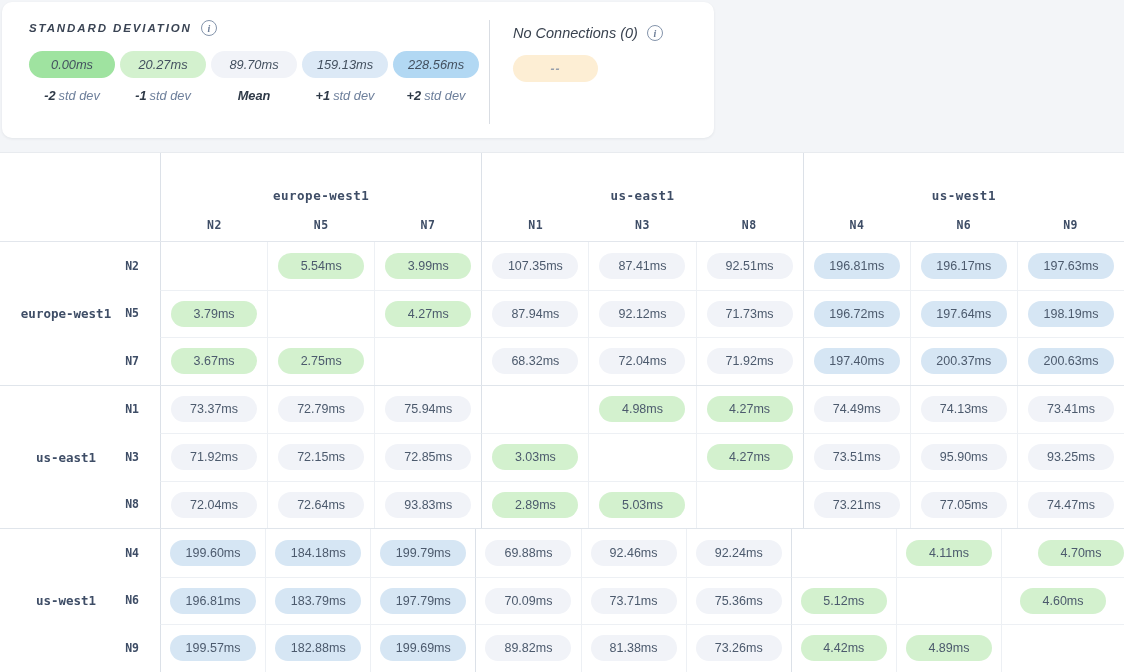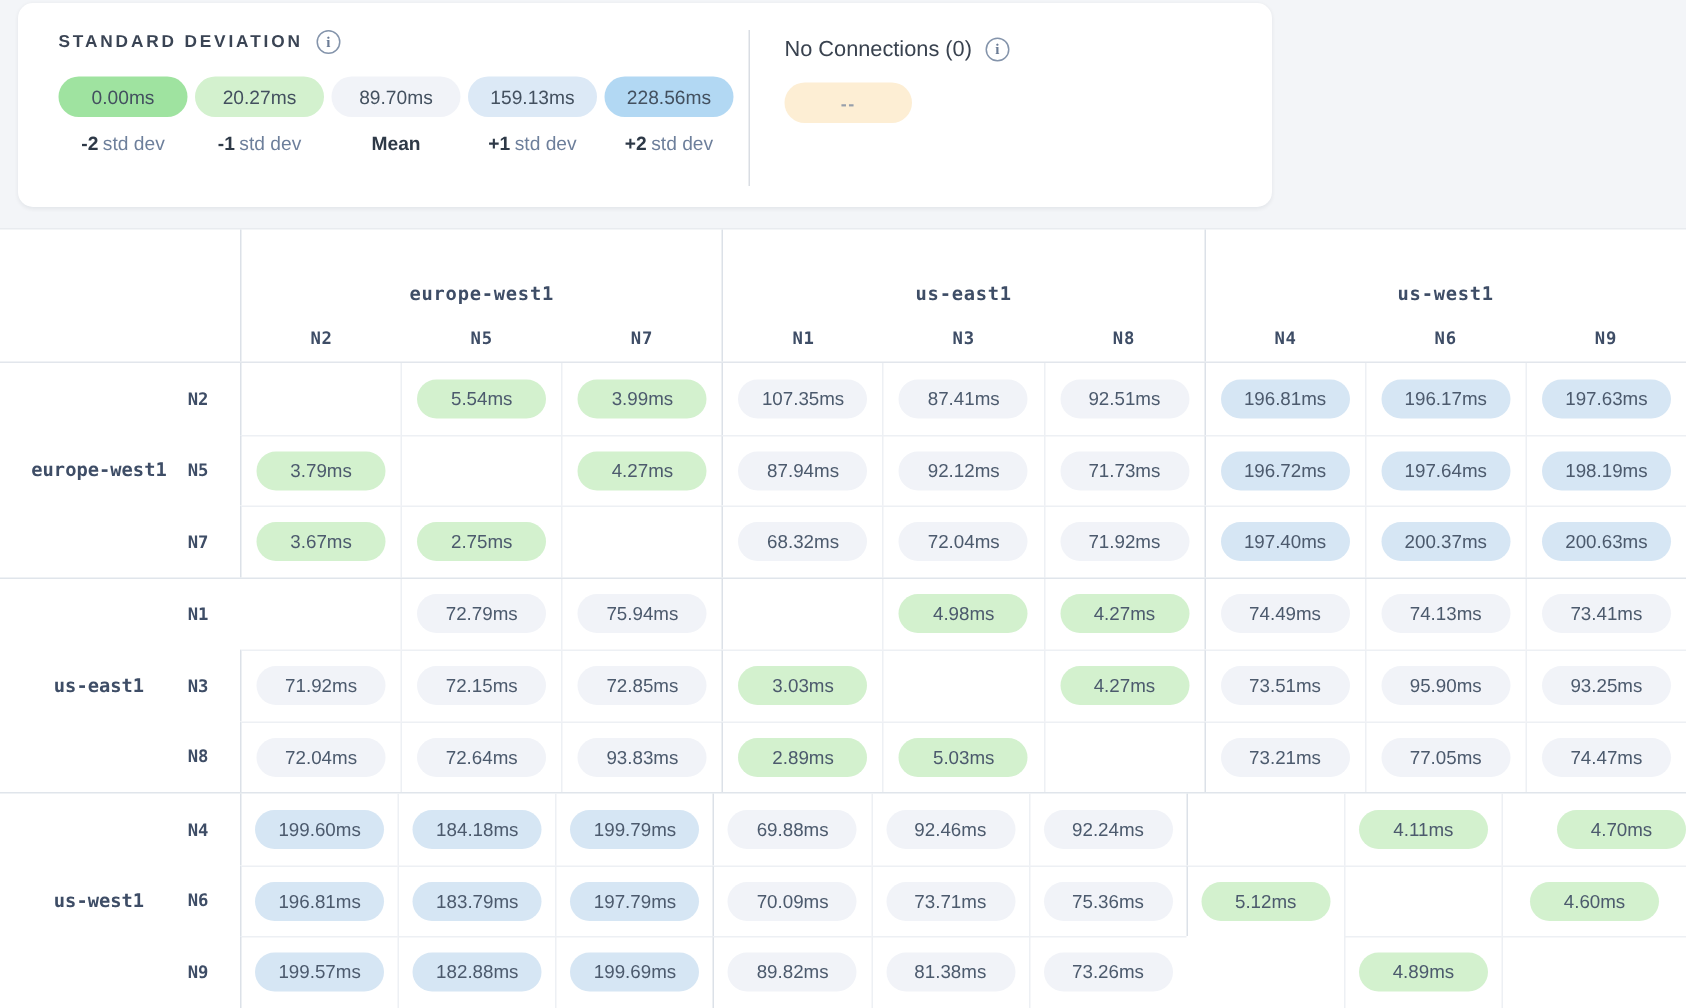--- a/index.html
+++ b/index.html
@@ -13,23 +13,24 @@
   *{margin:0;padding:0;box-sizing:border-box;}
   html,body{width:1124px;height:672px;}
   body{
     background:var(--page_bg);
     font-family:"Liberation Sans", sans-serif;
     position:relative;overflow:hidden;
     color:var(--text_cell);
   }
   
   .card{
-    position:absolute;left:12px;top:2px;width:836px;height:136px;
+    position:absolute;left:2px;top:2px;width:712px;height:136px;
     background:var(--card_bg);border-radius:10px;
     box-shadow:0 1px 3px rgba(16,24,40,.07);
+    font-style:italic;
   }
   .card-left{position:absolute;left:27px;top:18px;}
   .card-title-row{display:flex;align-items:center;gap:9px;}
   .card-title{
     font-size:11.5px;font-weight:bold;letter-spacing:1.9px;
     color:#3a4454;
   }
   .info-icon{
     width:16px;height:16px;border:1.4px solid #8494ab;border-radius:50%;
     display:inline-flex;align-items:center;justify-content:center;
@@ -258,20 +259,23 @@
       </div>
       <div class="block">
         <div class="block-label">
           <div class="region-name mono">us-east1</div>
           <div class="node-labels">
             <div class="row-node mono">N1</div>
             <div class="row-node mono">N3</div>
             <div class="row-node mono">N8</div>
           </div>
         </div>
+        <div class="cell group-start" style="grid-area: 1 / 2;">
+          <span class="cell-pill t-mid">73.37ms</span>
+        </div>
         <div class="cell" style="grid-area: 1 / 3;">
           <span class="cell-pill t-mid">72.79ms</span>
         </div>
         <div class="cell" style="grid-area: 1 / 4;">
           <span class="cell-pill t-mid">75.94ms</span>
         </div>
         <div class="cell group-start" style="grid-area: 1 / 5;"></div>
         <div class="cell" style="grid-area: 1 / 6;">
           <span class="cell-pill t-low">4.98ms</span>
         </div>
@@ -408,19 +412,22 @@
         </div>
         <div class="cell rtop group-start" style="grid-area: 3 / 5;">
           <span class="cell-pill t-mid">89.82ms</span>
         </div>
         <div class="cell rtop" style="grid-area: 3 / 6;">
           <span class="cell-pill t-mid">81.38ms</span>
         </div>
         <div class="cell rtop" style="grid-area: 3 / 7;">
           <span class="cell-pill t-mid">73.26ms</span>
         </div>
+        <div class="cell rtop group-start" style="grid-area: 3 / 8;">
+          <span class="cell-pill t-low">4.42ms</span>
+        </div>
         <div class="cell rtop" style="grid-area: 3 / 9;">
           <span class="cell-pill t-low">4.89ms</span>
         </div>
         <div class="cell rtop" style="grid-area: 3 / 10;"></div>
       </div>
     </div>
 </div>
 
 </body></html>

